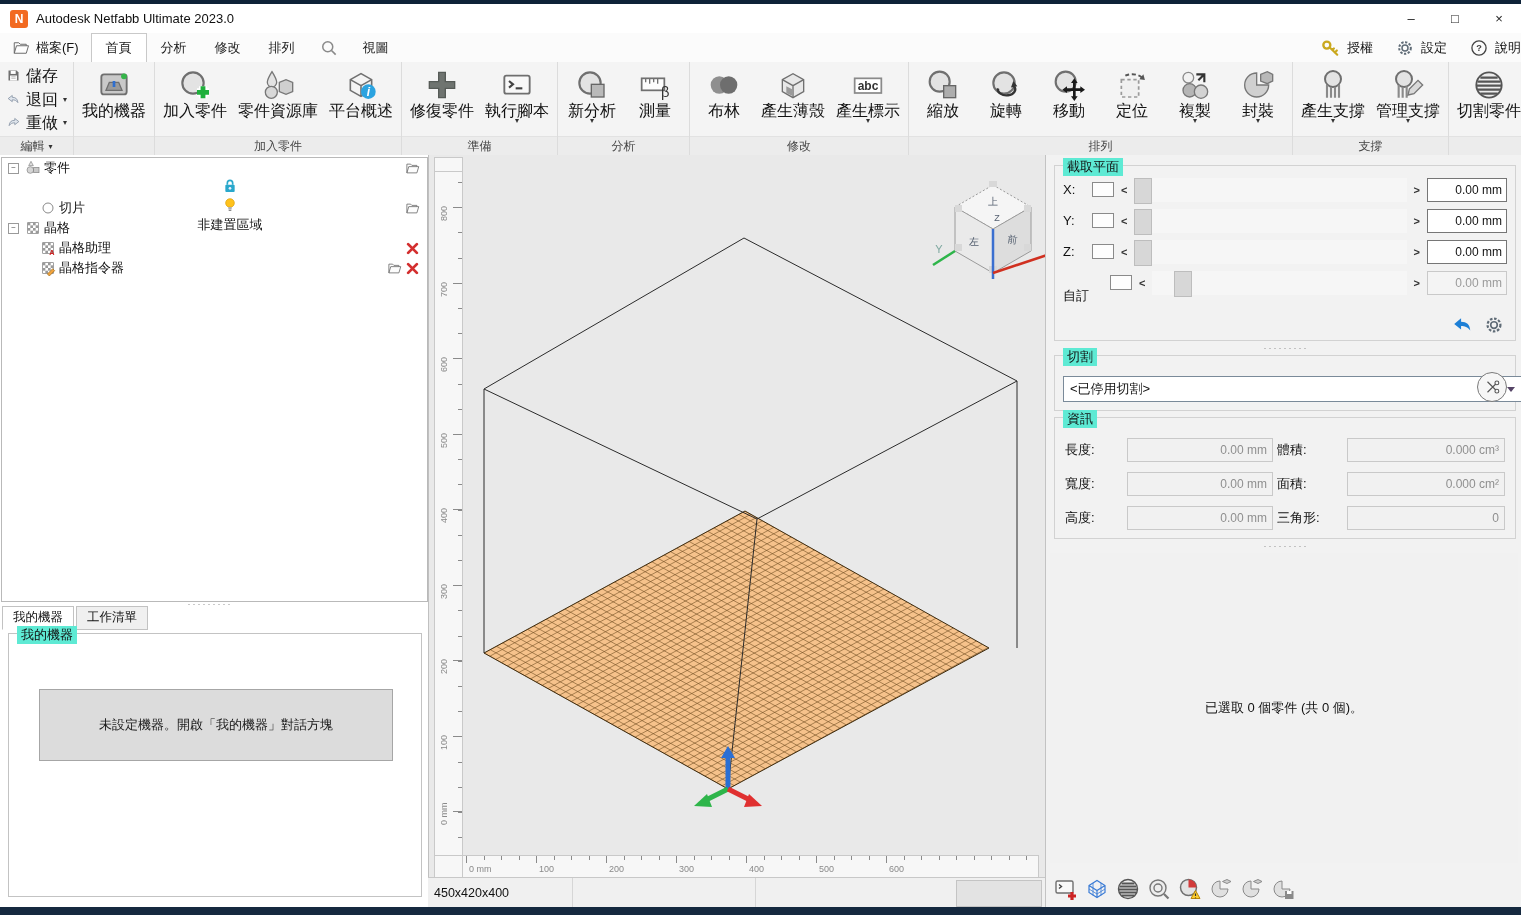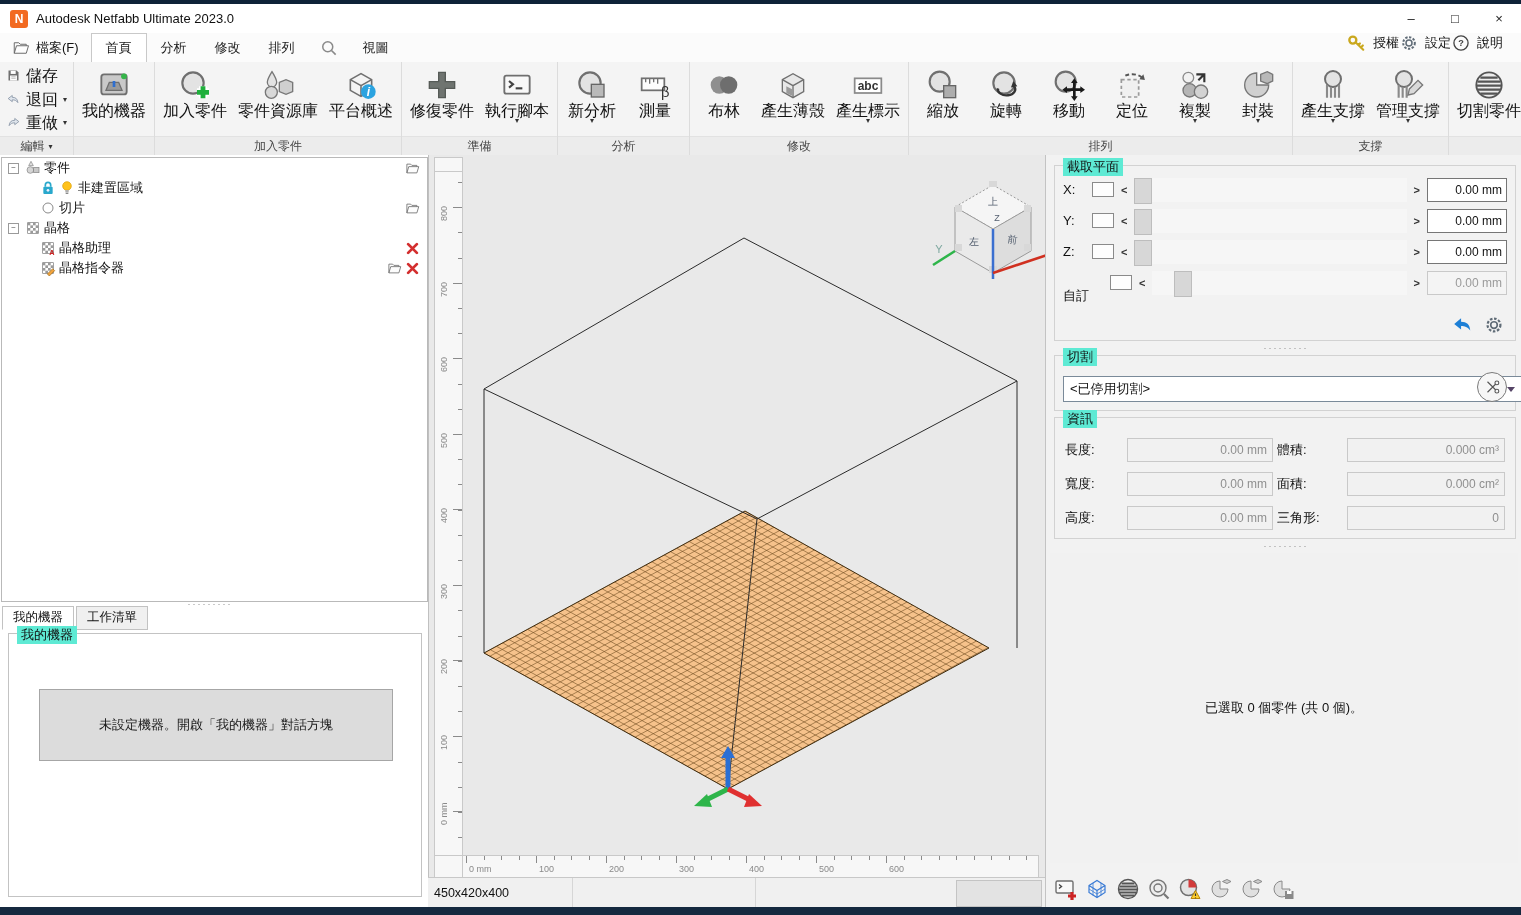--- a/index.html
+++ b/index.html
@@ -14,21 +14,21 @@
   #title-text{font-size:13px;color:#101010}
   #win-controls{margin-left:auto;display:flex;height:100%}
   .win-btn{width:44px;height:100%;display:flex;align-items:center;justify-content:center;font-size:13px;color:#222}
   
   #tabrow{left:0;top:33px;width:1521px;height:29px;background:#fbfbfb;border-bottom:1px solid #d7d7d7;
           display:flex;align-items:stretch}
   #file-btn{display:flex;align-items:center;gap:6px;padding:0 12px;font-size:13px}
   .tab{display:flex;align-items:center;padding:0 14px;font-size:13px;color:#1b1b1b}
   .tab.active{background:#fff;border:1px solid #c9c9c9;border-bottom:1px solid #fff;margin-bottom:-1px}
   #tab-search{display:flex;align-items:center;padding:0 10px}
-  #quick-actions{margin-left:auto;display:flex;align-items:flex-start;padding-right:18px}
+  #quick-actions{margin-left:auto;display:flex;align-items:center;gap:22px;}
   .qa{display:flex;align-items:center;gap:6px;font-size:13px}
   .ic{display:inline-block;line-height:0}
   .ic svg{display:block}
   
   #ribbon{left:0;top:62px;width:1521px;height:93px;background:#f4f4f4;border-bottom:1px solid #cfcfcf;
           display:flex;align-items:stretch}
   .rgroup{display:flex;flex-direction:column;border-right:1px solid #dcdcdc}
   .rb-buttons{flex:1;display:flex;align-items:stretch;padding:1px 3px;gap:1px}
   .rb-large{display:flex;flex-direction:column;align-items:center;padding:4px 5px 1px;min-width:52px}
   .rb-large .ic{margin:2px 0 3px}
@@ -544,21 +544,21 @@
         <span>零件</span>
         <span class="tree-trail">
           <span class="ic">
             <svg width="15" height="15" viewBox="0 0 24 24">
               <path d="M3 19 L6 9 H22 L19 19 Z" fill="#fdfdfd" stroke="#6a6a6a" stroke-width="1.3" stroke-linejoin="round"></path>
               <path d="M3 19 V5 H9 L11 7 H19 V9" fill="none" stroke="#6a6a6a" stroke-width="1.3"></path>
             </svg>
           </span>
         </span>
       </div>
-      <div class="tree-row" style="padding-left: 38px;">
+      <div class="tree-row" style="padding-left: 38px; flex-direction: column;">
         <span class="ic">
           <svg width="16" height="16" viewBox="0 0 24 24">
             <rect x="5" y="10" width="14" height="11" rx="1.5" fill="#29a8cc"></rect>
             <path d="M8 10 V7.5 a4 4 0 0 1 8 0 V10" fill="none" stroke="#29a8cc" stroke-width="2.5"></path>
             <circle cx="12" cy="15.5" r="2" fill="#eef"></circle>
           </svg>
         </span>
         <span class="ic">
           <svg width="16" height="16" viewBox="0 0 24 24">
             <circle cx="12" cy="9" r="6.5" fill="#ffc21c" stroke="#d89b00"></circle>

